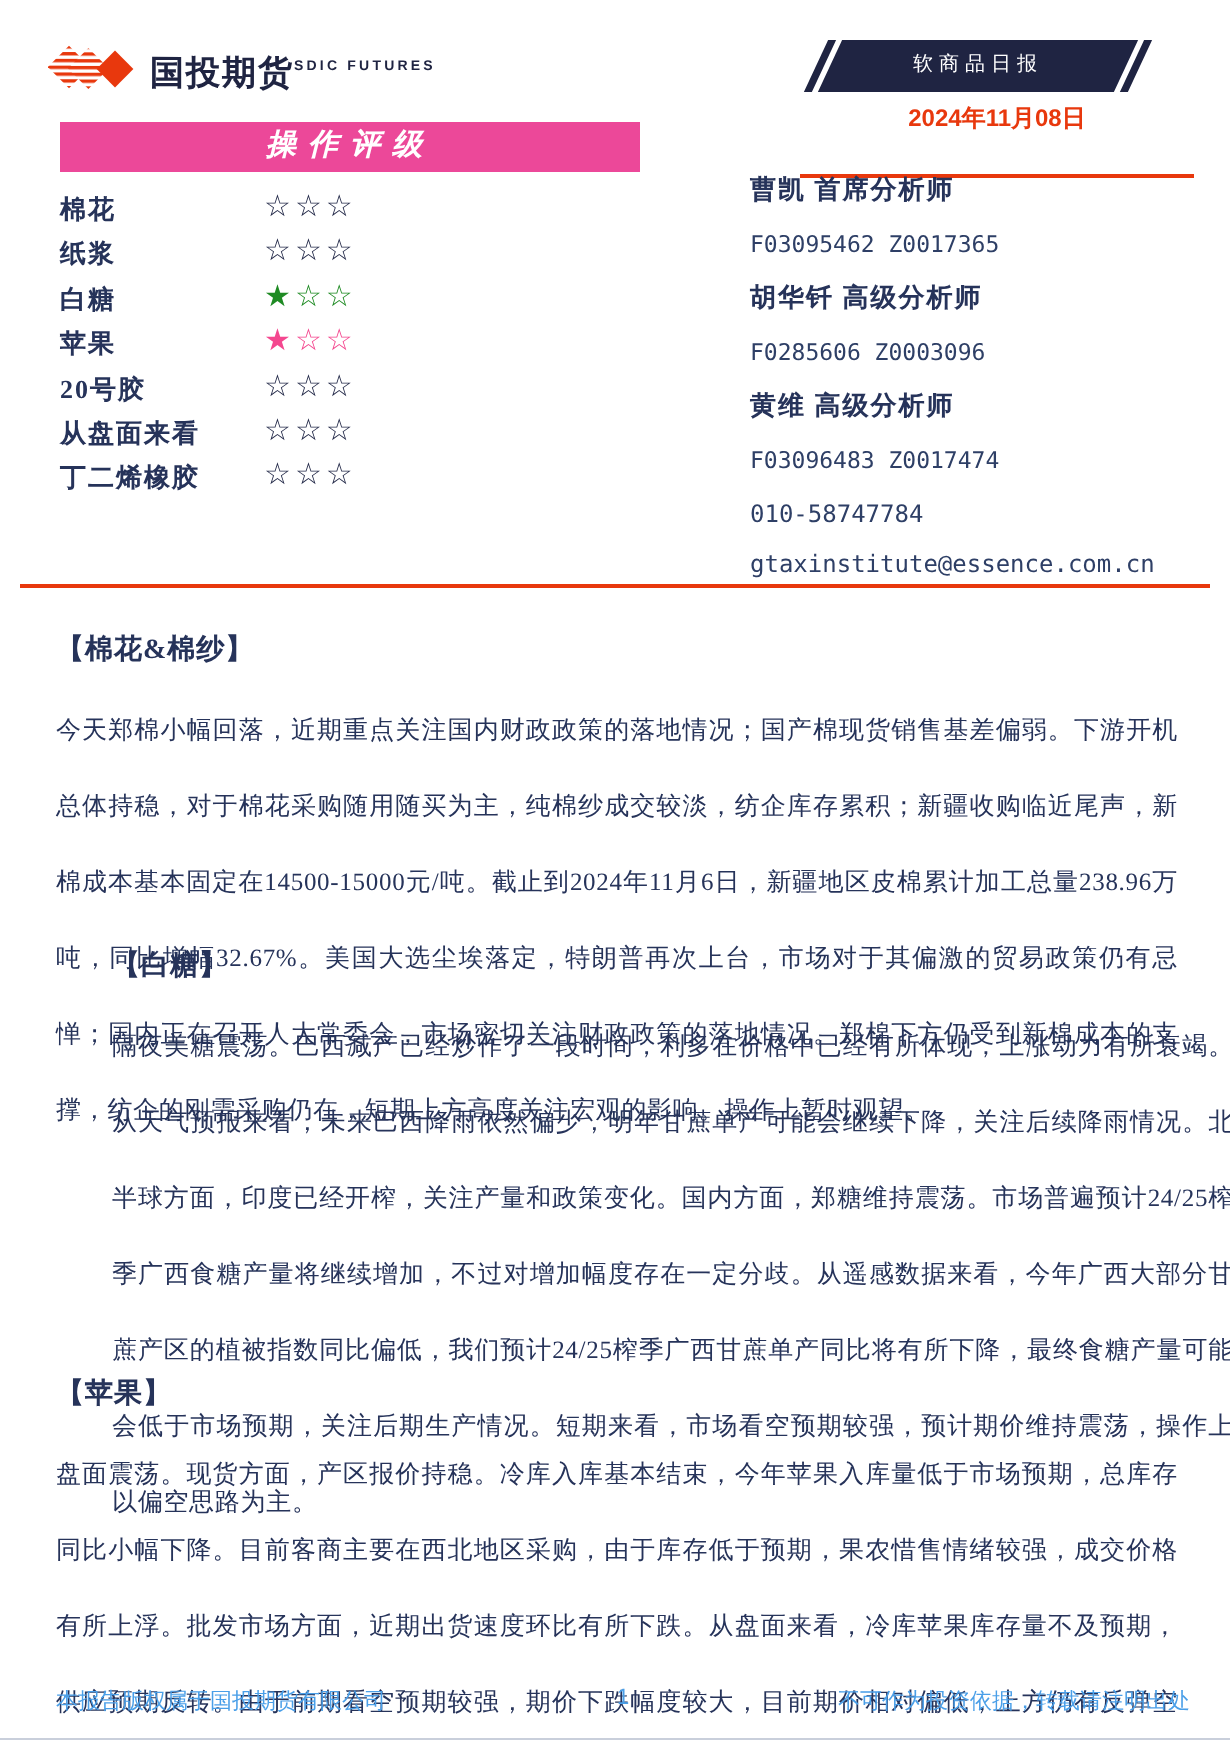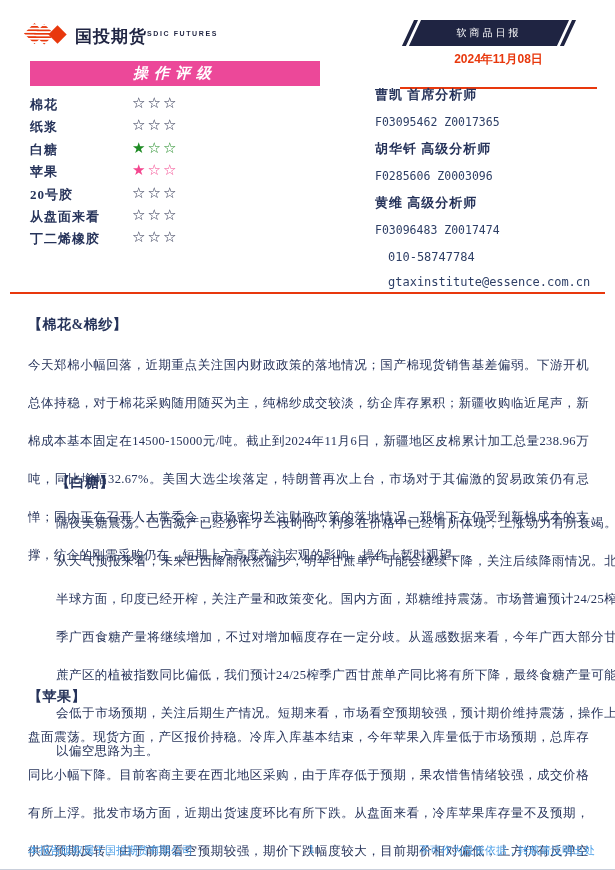--- a/index.html
+++ b/index.html
@@ -50,21 +50,21 @@
   .ratings { position:absolute; left:30px; top:96px; width:300px; }
   .rating-row { display:flex; align-items:flex-start; height:22.4px;gap:24px; }
   .rating-label { min-width:72px; font-size:13px; font-weight:bold; color:#26335a; letter-spacing:1px; margin-right:6px; }
   .rating-stars { font-size:15px; letter-spacing:2px; font-family:"DejaVu Sans",sans-serif; line-height:1; }
 
   
   .analysts { position:absolute; left:375px; top:88px; width:225px; }
   .an-name { font-size:13px; font-weight:bold; color:#26335a; letter-spacing:1px; line-height:14px; margin-bottom:13px; }
   .an-code { font-size:11.5px; color:#2e3f66; font-family:"DejaVu Sans Mono","Liberation Mono",monospace; line-height:14px; margin-bottom:13px; }
   .contact { margin-top:9px; }
-  .contact-line { font-size:12px; color:#2e3f66; font-family:"DejaVu Sans Mono","Liberation Mono",monospace; line-height:14px; margin-bottom:11px;margin-left:13px; }
+  .contact-line { font-size:12px; color:#2e3f66; font-family:"DejaVu Sans Mono","Liberation Mono",monospace; line-height:14px; margin-bottom:11px; }
 
   
   .red-divider { position:absolute; left:10px; top:292px; width:595px; border-top:2px solid #e8380d; }
 
   
   .section { position:absolute; left:28px; width:561px; }
   .sec-1 { top:316px; }
   .sec-2 { top:474px;margin-left:28px; }
   .sec-3 { top:688px; }
   .sec-heading { font-size:14px; font-weight:bold; color:#26335a; margin-bottom:12px; letter-spacing:0.5px; }

